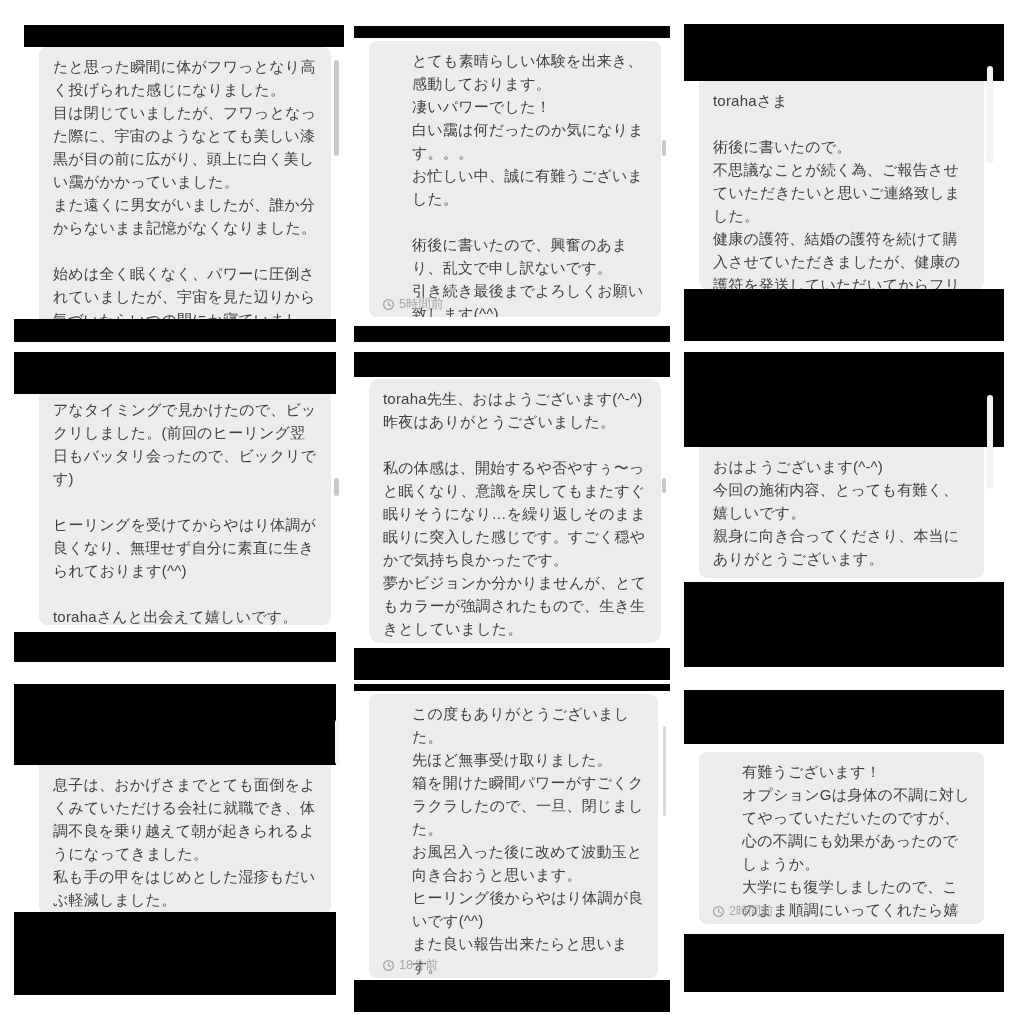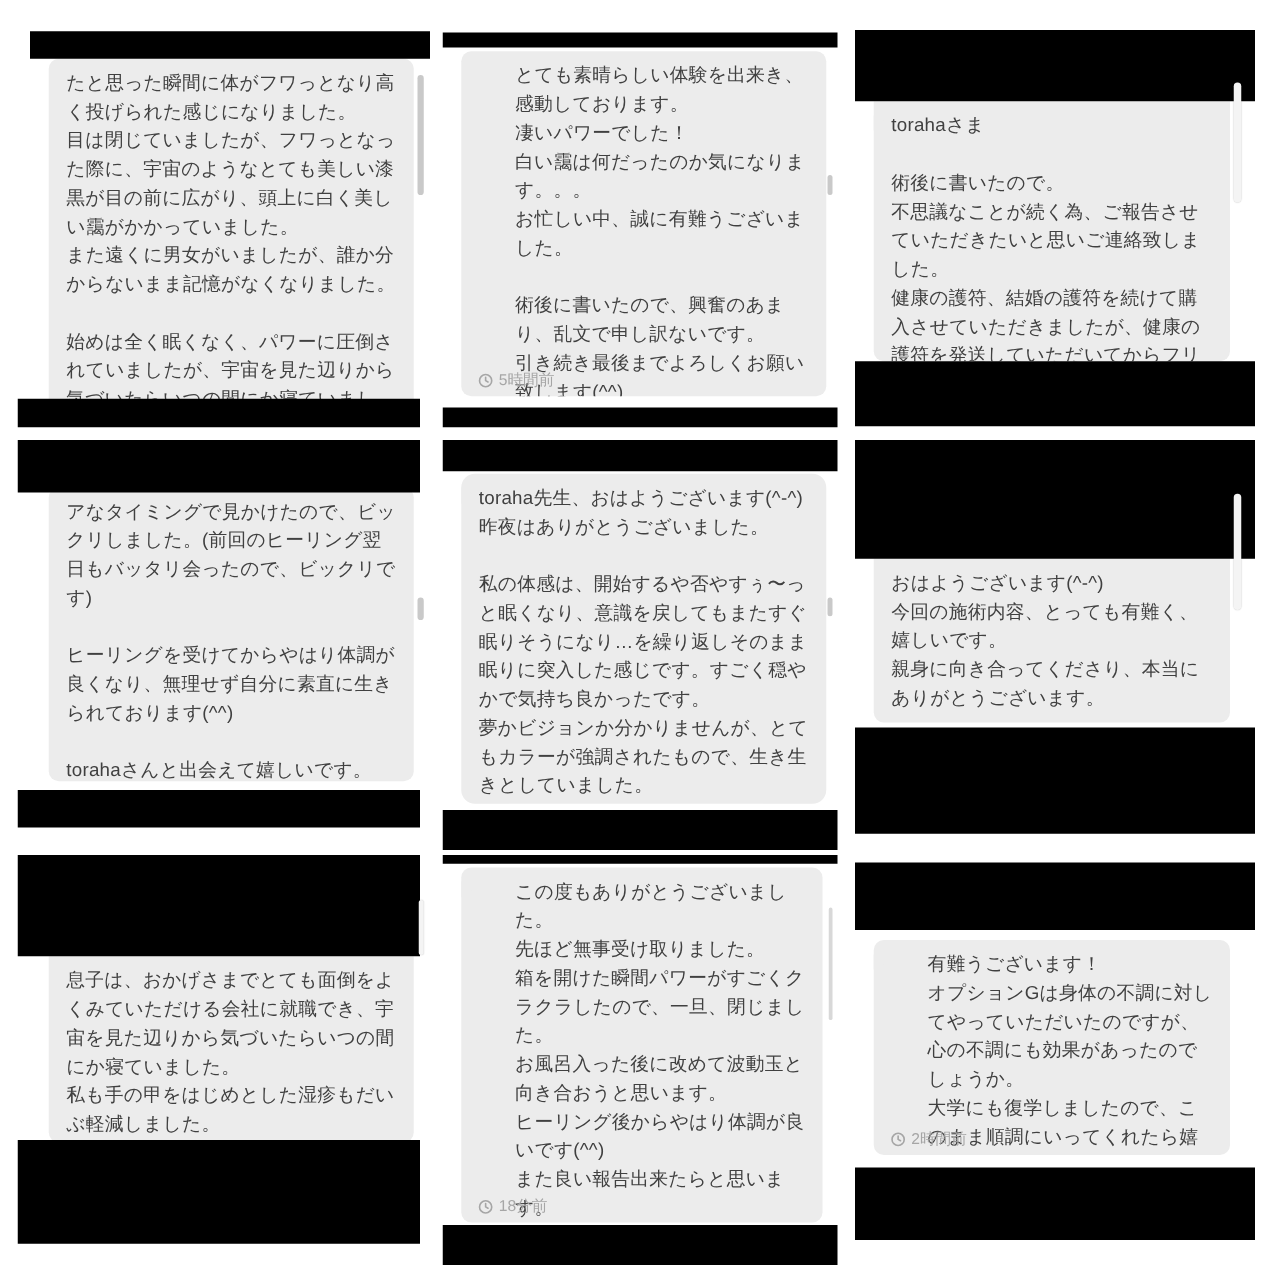--- a/index.html
+++ b/index.html
@@ -121,21 +121,21 @@
 今回の施術内容、とっても有難く、嬉しいです。
 親身に向き合ってくださり、本当にありがとうございます。</div>
     </div>
     <div class="bar" style="left:0;right:0;top:232px;height:85px;"></div>
     <div class="sb light" style="left:303px;top:45px;width:6px;height:93px;"></div>
   </div>
 
   <div class="tile" style="left:14px;top:684px;width:330px;height:330px;">
     <div class="bar" style="left:0;right:8px;top:0;height:81px;"></div>
     <div class="bubble" style="left:25px;top:81px;width:292px;height:149px;border-top-left-radius:0;border-top-right-radius:0;">
-      <div class="msg">息子は、おかげさまでとても面倒をよくみていただける会社に就職でき、宇宙を見た辺りから気づいたらいつの間にか寝ていました。
+      <div class="msg">息子は、おかげさまでとても面倒をよくみていただける会社に就職でき、体調不良を乗り越えて朝が起きられるようになってきました。
 私も手の甲をはじめとした湿疹もだいぶ軽減しました。</div>
     </div>
     <div class="bar" style="left:0;right:8px;top:228px;height:83px;"></div>
     <div class="sb light" style="left:321px;top:36px;width:4px;height:44px;"></div>
   </div>
 
   <div class="tile" style="left:354px;top:684px;width:330px;height:330px;">
     <div class="bar" style="left:0;right:14px;top:0;height:7px;"></div>
     <div class="bubble" style="left:15px;top:10px;width:289px;height:284px;">
       <div class="tail"></div>

